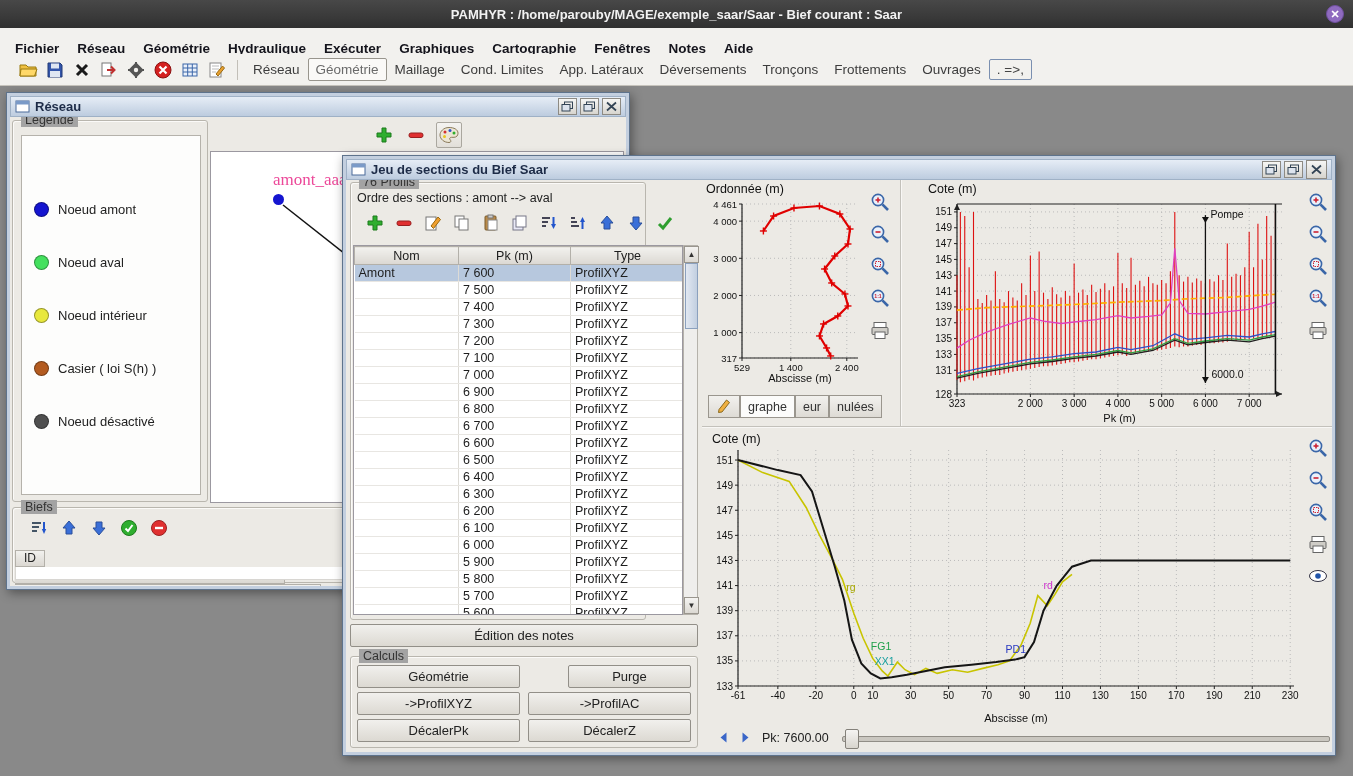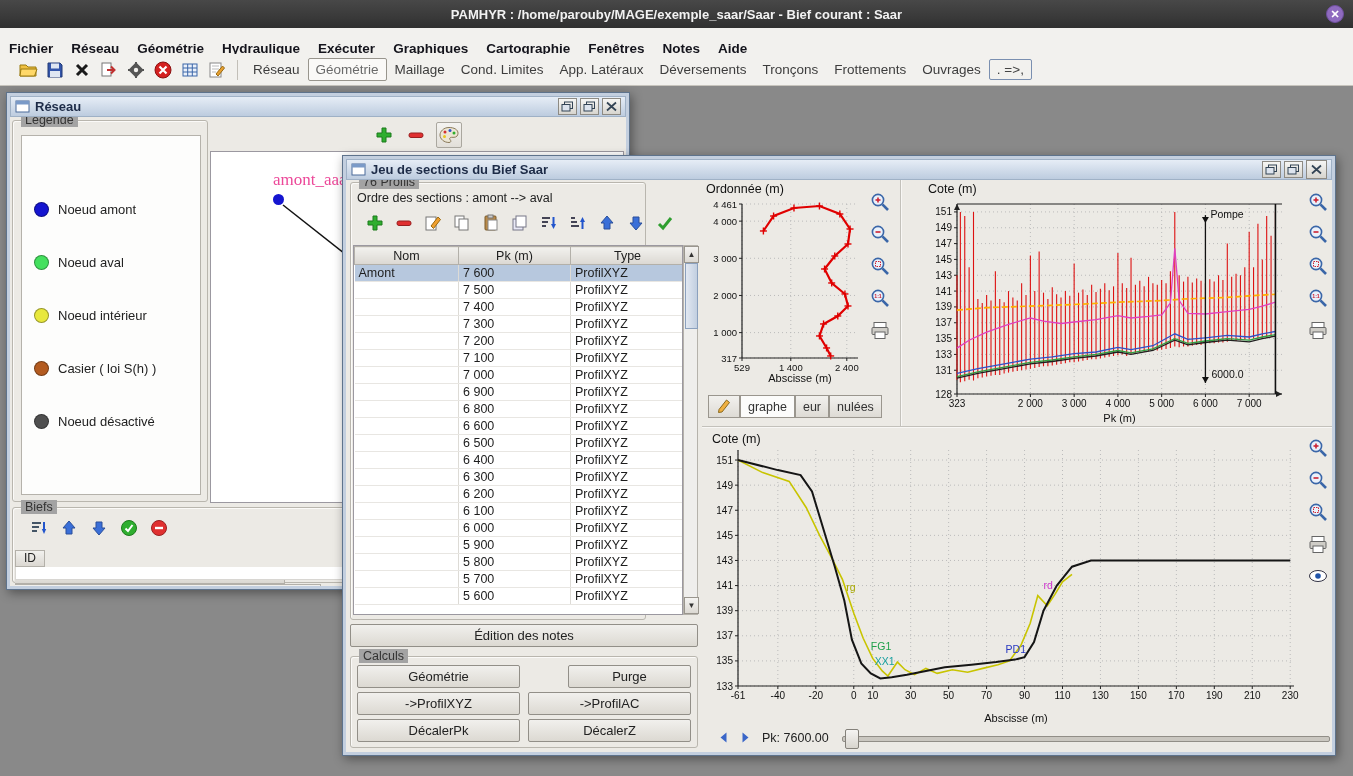--- a/index.html
+++ b/index.html
@@ -6,21 +6,21 @@
   #stage{position:relative;width:1353px;height:776px;overflow:hidden;
          font-family:"Liberation Sans",sans-serif;background:#898989;user-select:none;}
   
   .titlebar{position:absolute;left:0;top:0;width:100%;height:28px;
     background:linear-gradient(#484848,#303030);color:#f2f2f2;
     display:flex;align-items:center;justify-content:center;font-size:13px;font-weight:bold;}
   .close-circle{position:absolute;right:9px;top:5px;width:18px;height:18px;border-radius:50%;
     background:#8f6bbf;border:1px solid #6f4f9f;color:#fff;font-size:11px;line-height:17px;
     text-align:center;box-sizing:border-box;cursor:pointer;}
   .menubar{position:absolute;left:0;top:28px;width:100%;height:42px;background:#f2f1ee;
-    display:flex;align-items:center;padding-left:0;box-sizing:border-box;border-bottom:1px solid #dddbd6;}
+    display:flex;align-items:center;padding-left:6px;box-sizing:border-box;border-bottom:1px solid #dddbd6;}
   .menu-item{padding:3px 9px;font-size:13.5px;font-weight:bold;color:#14141c;cursor:default;}
   .toolbar{position:absolute;left:0;top:54px;width:100%;height:32px;background:#f2f1ee;
     display:flex;align-items:center;border-bottom:1px solid #c7c4bd;padding-left:14px;box-sizing:border-box;}
   .tb-icon{width:27px;height:26px;display:flex;align-items:center;justify-content:center;cursor:pointer;}
   .tb-sep{width:1px;height:20px;background:#c2bfb8;margin:0 7px;}
   .tb-btn{font-size:13.5px;color:#3d3d3d;padding:4px 8px;cursor:pointer;white-space:nowrap;}
   .tb-btn.active{border:1px solid #98958d;background:#faf9f7;color:#6a6a6a;border-radius:2px;padding:3px 7px;}
   .tb-btn.boxed{border:1px solid #7a8fb0;border-radius:2px;padding:2px 7px;color:#444;}
   
   .ifr{position:absolute;border:1px solid #5e738c;background:#c3cfdf;padding:3px;
@@ -463,20 +463,25 @@
                       <td>ProfilXYZ</td>
                     </tr>
                     <tr>
                       <td></td>
                       <td>6 900</td>
                       <td>ProfilXYZ</td>
                     </tr>
                     <tr>
                       <td></td>
                       <td>6 800</td>
+                      <td>ProfilXYZ</td>
+                    </tr>
+                    <tr>
+                      <td></td>
+                      <td>6 700</td>
                       <td>ProfilXYZ</td>
                     </tr>
                     <tr>
                       <td></td>
                       <td>6 600</td>
                       <td>ProfilXYZ</td>
                     </tr>
                     <tr>
                       <td></td>
                       <td>6 500</td>

